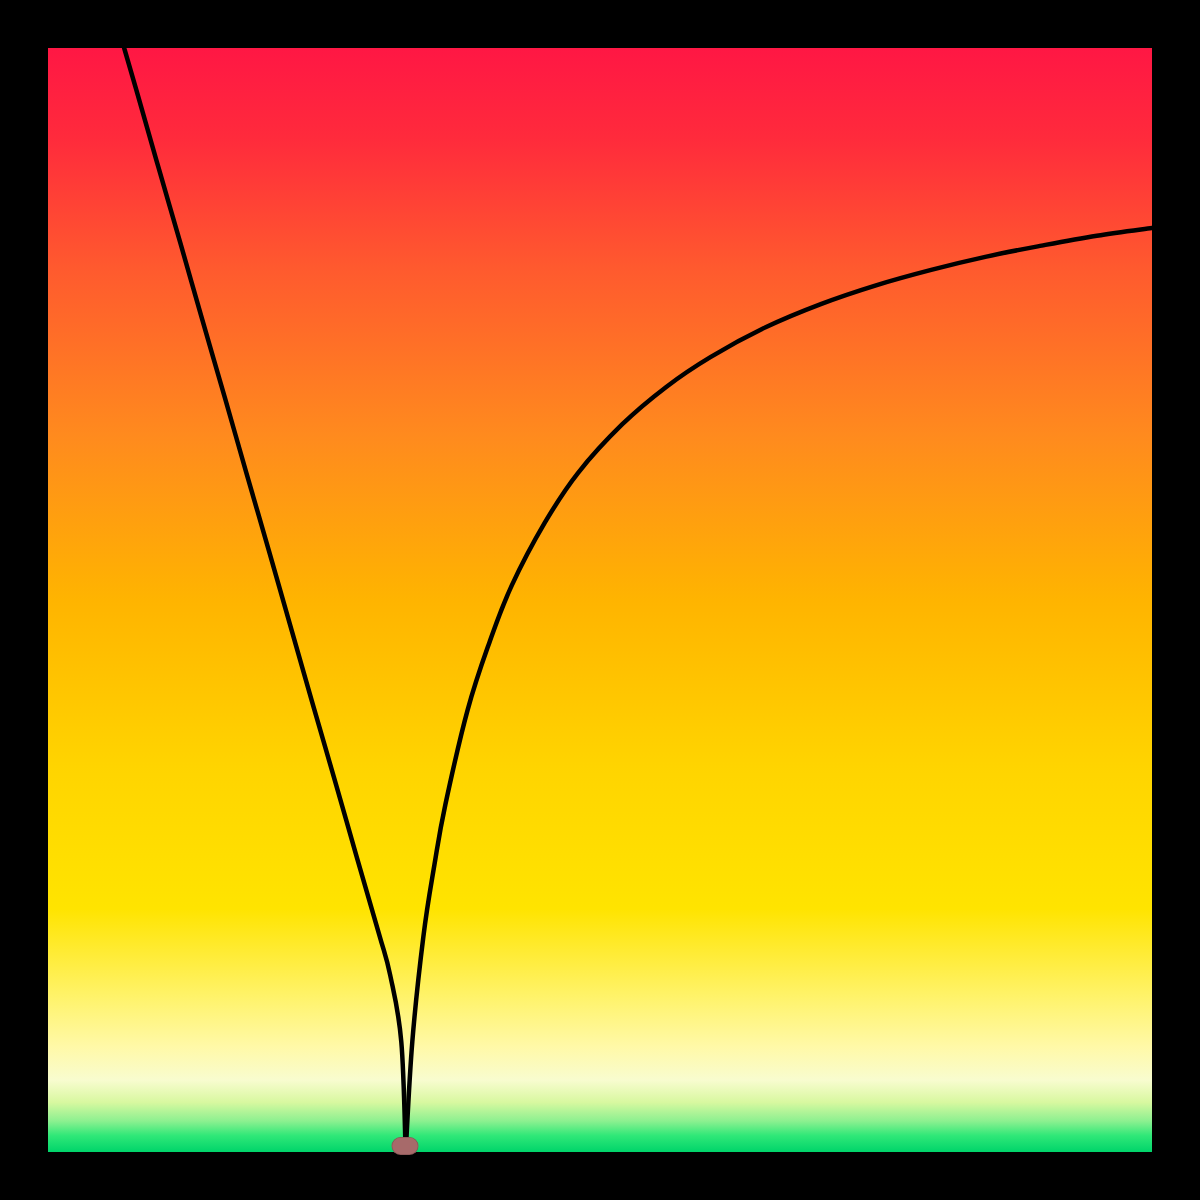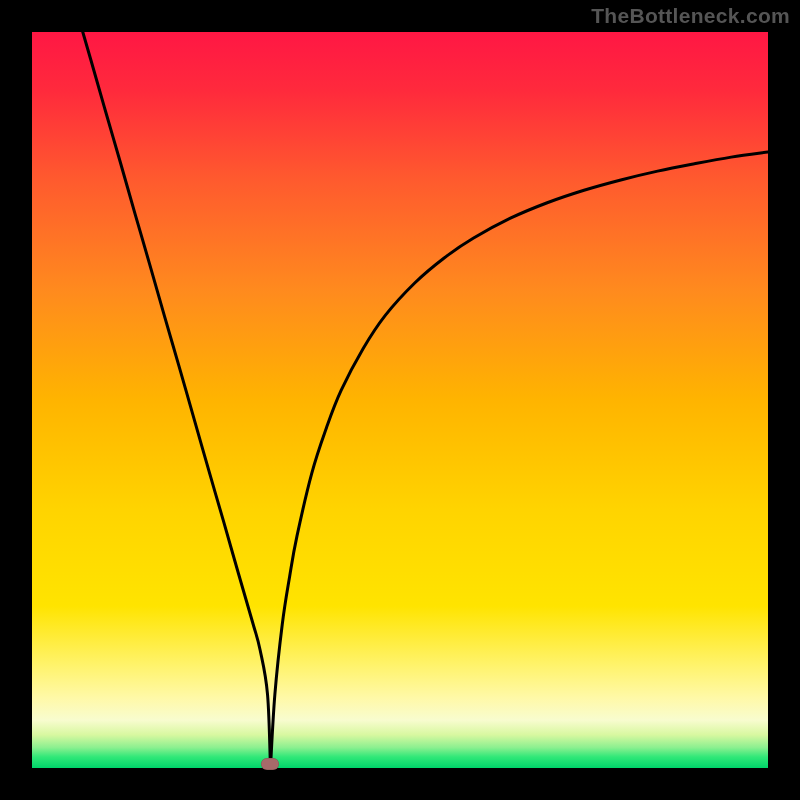--- a/index.html
+++ b/index.html
@@ -52,21 +52,20 @@
     border-radius: 6px;
     transform: translate(-50%, -50%);
     box-shadow: 0 0 0 0.5px rgba(0,0,0,0.2) inset;
   }
 </style>
 </head>
 <body>
 
 <div class="frame">
 
-  <div class="watermark">TheBottleneck.com</div>
 
   <div class="plot-outer">
     <svg class="plot" viewBox="0 0 736 736" preserveAspectRatio="none">
       <defs>
         <linearGradient id="bg-grad" x1="0" y1="0" x2="0" y2="1">
             <stop offset="0%" stop-color="#ff1744"></stop>
             <stop offset="8%" stop-color="#ff2a3c"></stop>
             <stop offset="20%" stop-color="#ff5a2e"></stop>
             <stop offset="35%" stop-color="#ff8a1e"></stop>
             <stop offset="50%" stop-color="#ffb400"></stop>

